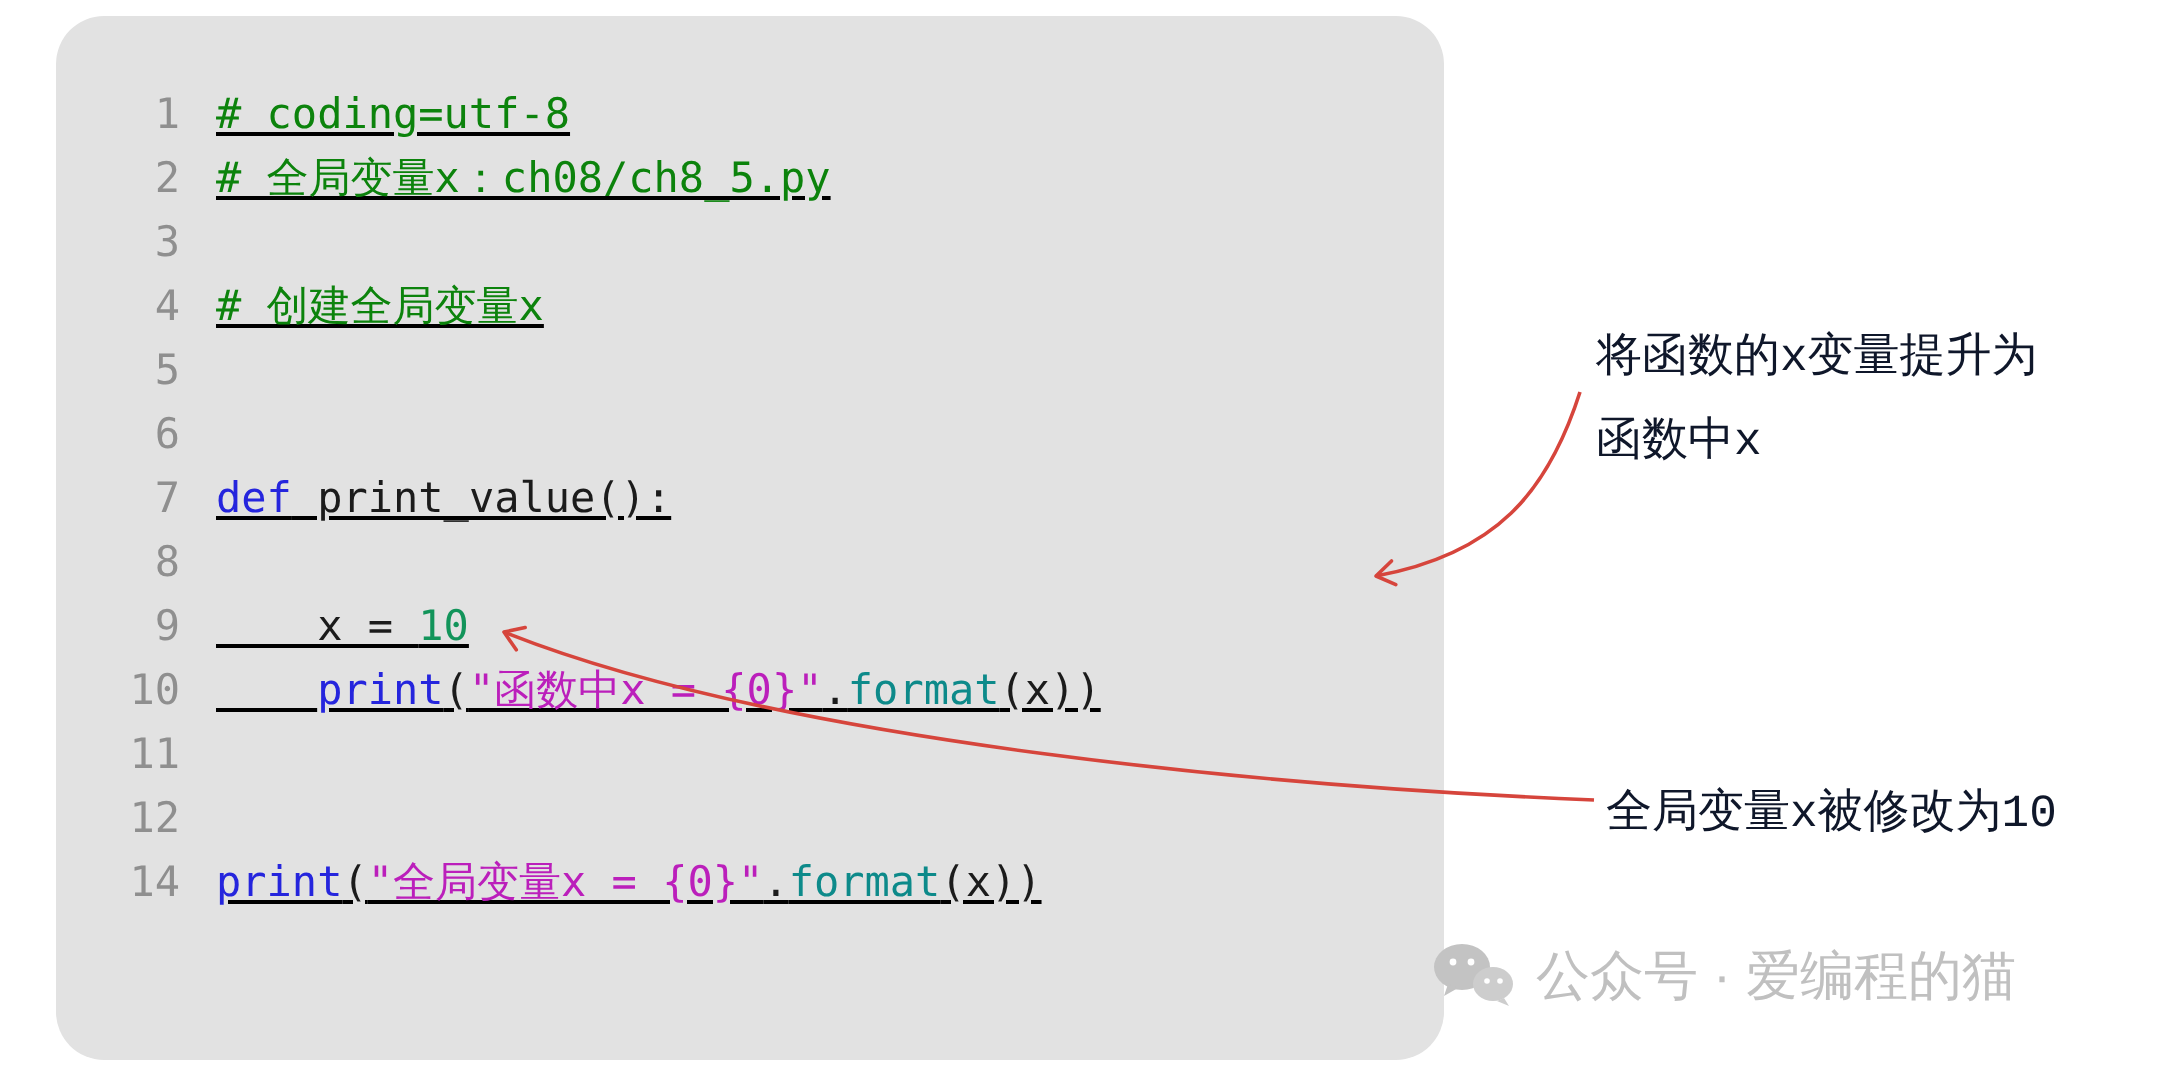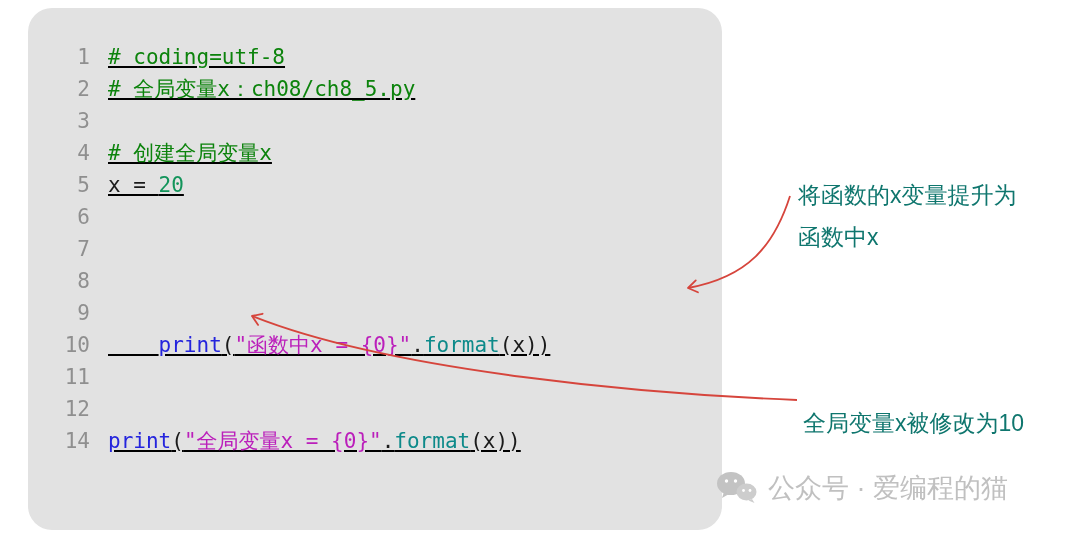--- a/index.html
+++ b/index.html
@@ -33,26 +33,25 @@
   .code-text { white-space:pre;text-decoration:underline; }
   .tok-plain   { color:var(--plain,#1b1b1b); }
   .tok-comment { color:var(--comment,#0c830c); }
   .tok-keyword { color:var(--keyword,#2525dd); }
   .tok-string  { color:var(--string,#bb1fbb); }
   .tok-number  { color:var(--number,#12945a); }
   .tok-method  { color:var(--method,#0d8a8a); }
 
   .annotation {
     position:absolute;
-    font-family:Liberation Sans, sans-serif;
+    font-family:Liberation Mono, monospace;
     font-size:23px;
-    color:#0f766e;
+    color:#0f172a;
     line-height:42px;
     white-space:nowrap;
-    margin-top:16px;
   }
   .annotation-top { left:798px; top:158px; }
   .annotation-bottom { left:803px; top:386px; }
 
   .arrow-layer {
     position:absolute; left:0; top:0;
     width:1080px; height:538px;
     pointer-events:none;
   }
 
@@ -68,25 +67,25 @@
 </style>
 </head>
 <body style="--comment: #0c830c; --keyword: #2525dd; --string: #bb1fbb; --number: #12945a; --method: #0d8a8a; --plain: #1b1b1b; --line-number: #8f8f8f; --arrow: #d6453c; --panel-bg: #e2e2e2;">
 
 <div class="code-panel">
   <div>
       <div class="code-line"><span class="line-num">1</span><span class="code-text"><span class="tok-comment"># coding=utf-8</span></span></div>
       <div class="code-line"><span class="line-num">2</span><span class="code-text"><span class="tok-comment"># 全局变量x：ch08/ch8_5.py</span></span></div>
       <div class="code-line"><span class="line-num">3</span><span class="code-text"></span></div>
       <div class="code-line"><span class="line-num">4</span><span class="code-text"><span class="tok-comment"># 创建全局变量x</span></span></div>
-      <div class="code-line"><span class="line-num">5</span><span class="code-text"><span class="tok-plain">x = </span><span class="tok-number">20</span></span></div>
+      <div class="code-line"><span class="line-num">5</span></div>
       <div class="code-line"><span class="line-num">6</span><span class="code-text"></span></div>
-      <div class="code-line"><span class="line-num">7</span></div>
+      <div class="code-line"><span class="line-num">7</span><span class="code-text"><span class="tok-keyword">def</span><span class="tok-plain"> print_value():</span></span></div>
       <div class="code-line"><span class="line-num">8</span></div>
-      <div class="code-line"><span class="line-num">9</span></div>
+      <div class="code-line"><span class="line-num">9</span><span class="code-text"><span class="tok-plain">    x = </span><span class="tok-number">10</span></span></div>
       <div class="code-line"><span class="line-num">10</span><span class="code-text"><span class="tok-plain">    </span><span class="tok-keyword">print</span><span class="tok-plain">(</span><span class="tok-string">"函数中x = {0}"</span><span class="tok-plain">.</span><span class="tok-method">format</span><span class="tok-plain">(x))</span></span></div>
       <div class="code-line"><span class="line-num">11</span><span class="code-text"></span></div>
       <div class="code-line"><span class="line-num">12</span><span class="code-text"></span></div>
       <div class="code-line"><span class="line-num">14</span><span class="code-text"><span class="tok-keyword">print</span><span class="tok-plain">(</span><span class="tok-string">"全局变量x = {0}"</span><span class="tok-plain">.</span><span class="tok-method">format</span><span class="tok-plain">(x))</span></span></div>
     </div>
 </div>
 
 <div class="annotation annotation-top">
   <div>将函数的x变量提升为</div>
   <div>函数中x</div>

